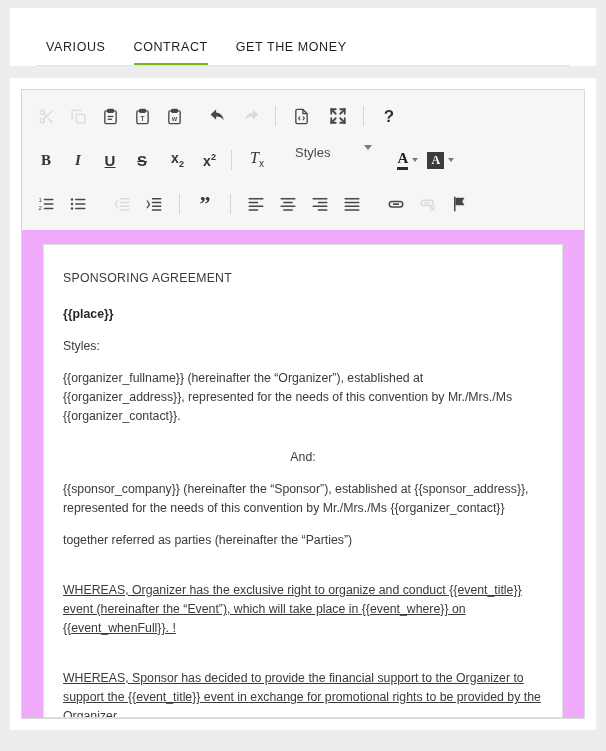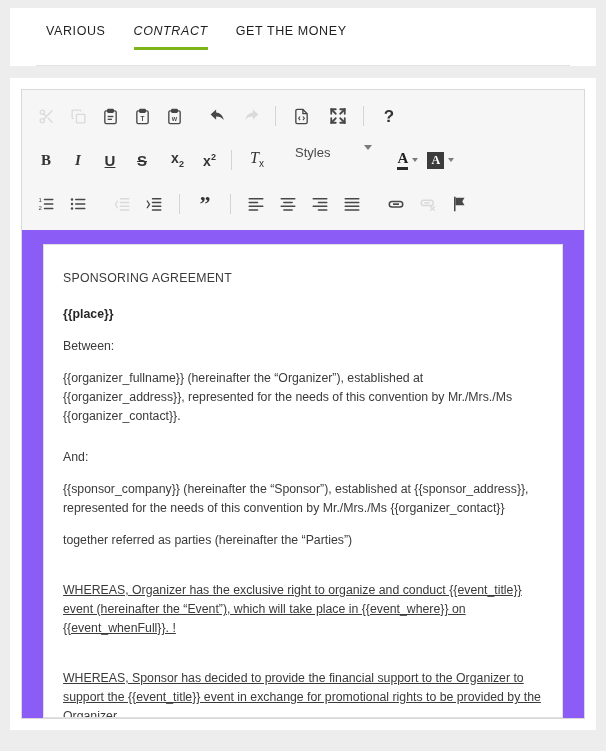--- a/index.html
+++ b/index.html
@@ -16,40 +16,39 @@
 
   
   .tabs-card {
     background: #ffffff;
     margin: 8px 10px 0 10px;
     height: 58px;
     position: relative;
   }
   .tabs-row {
     display: flex;
-    align-items: center;
+    align-items: flex-end;
     height: 100%;
     padding-left: 36px;
     box-sizing: border-box;
   }
   .tab {
     font-size: 12.5px;
     letter-spacing: 0.6px;
     color: #1f1f1f;
     padding: 0 0 9px 0;
     margin-right: 28px;
     border-bottom: 3px solid transparent;
     cursor: pointer;
     white-space: nowrap;
     font-weight: 400;
   }
   .tab.active {
     border-bottom-color: #7cb518;
     color: #1f1f1f;
-    font-style: italic;
   }
   .tabs-underline {
     position: absolute;
     left: 26px;
     right: 26px;
     bottom: 0;
     height: 1px;
     background: #e2e2e2;
   }
 
@@ -148,41 +147,41 @@
     font-family: "Liberation Serif", serif;
   }
   .color-A-box {
     background: #3c3c3c; color: #ffffff; font-weight: bold; font-size: 12px;
     width: 17px; height: 17px; display: flex; align-items: center; justify-content: center;
     font-family: "Liberation Serif", serif;
   }
 
   
   .doc-area {
-    background: #8b5cf6;
+    background: #f0abfc;
     padding: 14px 21px 0 21px;
   }
   .doc-page {
     background: #ffffff;
     border: 1px solid #e0e0e0;
     padding: 24px 19px 16px 19px;
     box-sizing: border-box;
     height: 474px;
     overflow: hidden;
   }
   .doc-page p {
     margin: 0 0 13px 0;
     font-size: 12.3px;
     line-height: 19px;
     color: #3a3a3a;
     font-family: "Liberation Sans", sans-serif;
   }
   .doc-page p.bold { font-weight: bold; color: #262626; }
   .doc-page p.title { margin-bottom: 17px; letter-spacing: .25px; }
-  .doc-page p.spaced-top { margin-top: 22px; }
+  .doc-page p.spaced-top { margin-top: 22px; text-align: center; }
   .doc-page p.spaced-top2 { }
   .doc-page p.spaced-top3 { margin-top: 31px; text-decoration: underline; }
 </style>
 </head>
 <body>
 
 <div class="tabs-card">
   <div class="tabs-row">
     <div class="tab">VARIOUS</div>
     <div class="tab active">CONTRACT</div>
@@ -477,21 +476,21 @@
             </svg>
           </span>
         </div>
       </div>
     </div>
 
     <div class="doc-area">
       <div class="doc-page">
         <p class="title">SPONSORING AGREEMENT</p>
         <p class="bold">{{place}}</p>
-        <p>Between:</p>
+        <p>Styles:</p>
         <p>{{organizer_fullname}} (hereinafter the “Organizer”), established at {{organizer_address}}, represented for the needs of this convention by Mr./Mrs./Ms {{organizer_contact}}.</p>
         <p class="spaced-top">And:</p>
         <p>{{sponsor_company}} (hereinafter the “Sponsor”), established at {{sponsor_address}}, represented for the needs of this convention by Mr./Mrs./Ms {{organizer_contact}}</p>
         <p class="spaced-top2">together referred as parties (hereinafter the “Parties”)</p>
         <p class="spaced-top3">WHEREAS, Organizer has the exclusive right to organize and conduct {{event_title}} event (hereinafter the “Event”), which will take place in {{event_where}} on {{event_whenFull}}. !</p>
         <p class="spaced-top3">WHEREAS, Sponsor has decided to provide the financial support to the Organizer to support the {{event_title}} event in exchange for promotional rights to be provided by the Organizer.</p>
       </div>
     </div>
 
   </div>

